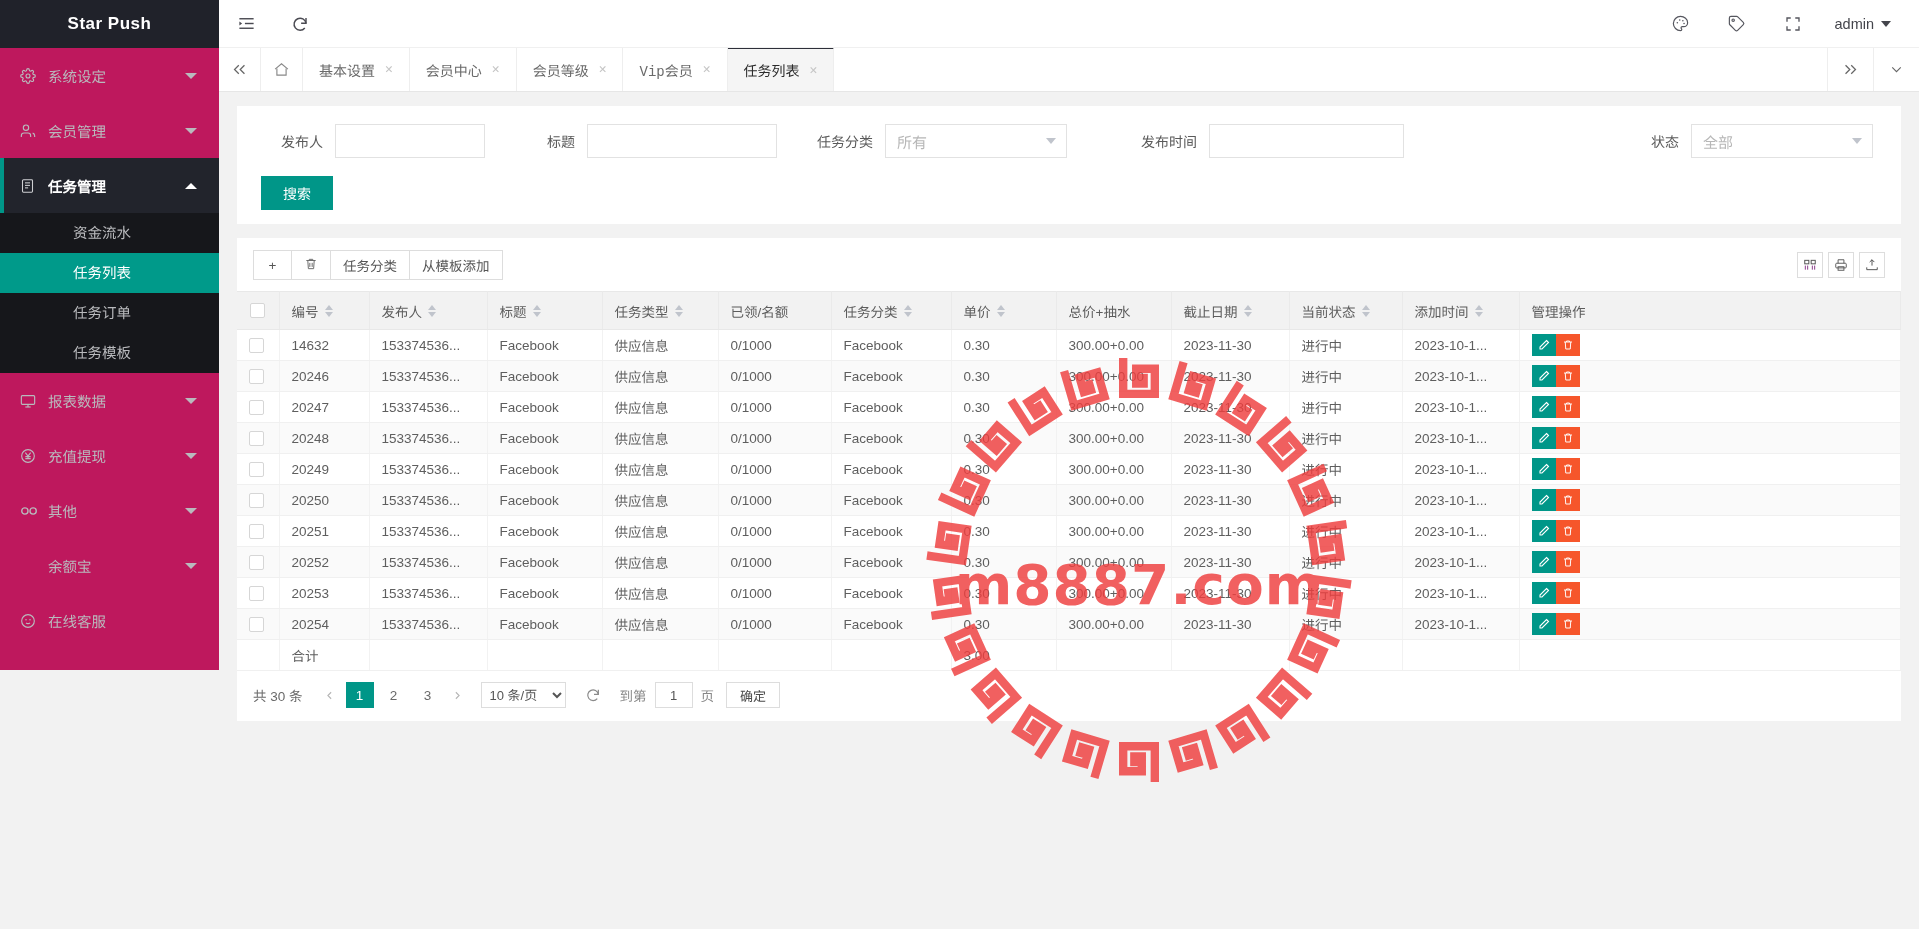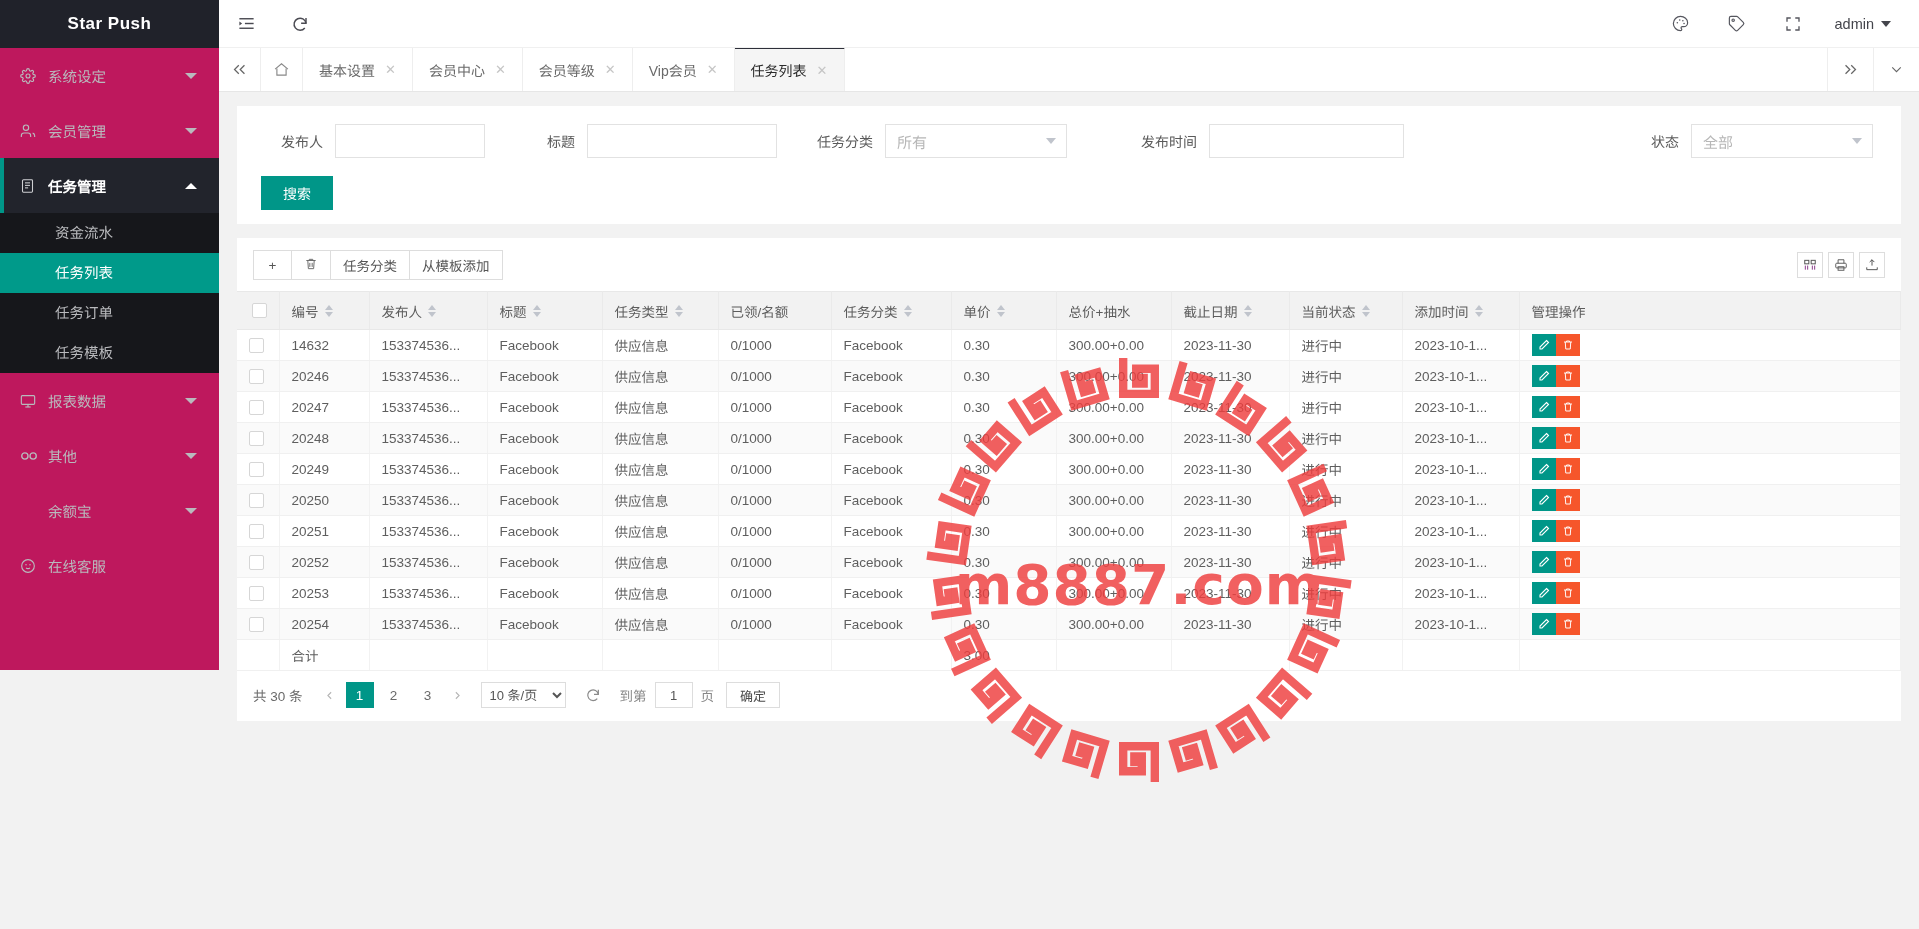--- a/index.html
+++ b/index.html
@@ -58,21 +58,21 @@
     border-top: none;
     border-bottom: 6px solid #fff;
   }
   .nav-item.open::before {
     content: ""; position: absolute; left: 0; top: 0;
     width: 4px; height: 100%; background: #009688;
   }
   .submenu { background: #16171b; }
   .sub-item {
     height: 40px; line-height: 40px;
-    padding-left: 55px;
+    padding-left: 73px;
     color: #b9babd;
     font-size: 14.5px;
     cursor: pointer;
     white-space: nowrap;
   }
   .sub-item.active { background: #009a8a; color: #fff; }
 
   
   #main { flex: 1; display: flex; flex-direction: column; height: 929px; min-width: 0; }
 
@@ -124,20 +124,21 @@
   }
   .tab-ctl.home { color: #888; }
   .tabs-scroll { display: flex; align-items: stretch; flex: 1; overflow: hidden; }
   .tab {
     display: flex; align-items: center; gap: 10px;
     padding: 0 16px;
     border-right: 1px solid #eee;
     color: #6a6a6a; font-size: 14px;
     cursor: pointer; white-space: nowrap;
     position: relative;
+    font-family: Liberation Mono, monospace;
   }
   .tab .tclose { color: #c5c5c5; font-size: 13px; line-height: 1; }
   .tab.active {
     background: #f5f5f5; color: #2b2b2b;
     border-top: 2px solid #2d2f39;
     margin-top: -1px;
   }
   .tab-right {
     margin-left: auto; display: flex; align-items: stretch; flex: 0 0 auto;
   }
@@ -215,21 +216,21 @@
 
   
   table.grid { width: 100%; border-collapse: collapse; table-layout: fixed; }
   table.grid th {
     background: #f2f2f2;
     border-top: 1px solid #e8e8e8;
     border-bottom: 1px solid #e8e8e8;
     border-right: 1px solid #eaeaea;
     color: #5c5c5c; font-weight: normal;
     font-size: 13.5px;
-    text-align: right;
+    text-align: center;
     padding: 0 12px;
     height: 38px;
     white-space: nowrap;
   }
   table.grid th .thw { display: flex; align-items: center; gap: 6px; }
   .sorter { display: inline-flex; flex-direction: column; gap: 2px; line-height: 0; }
   .sorter i {
     display: block; width: 0; height: 0;
     border-left: 4px solid transparent;
     border-right: 4px solid transparent;
@@ -384,20 +385,32 @@
               <rect x="2" y="4" width="20" height="13" rx="1.5"></rect>
               <line x1="8" y1="21" x2="16" y2="21"></line>
               <line x1="12" y1="17" x2="12" y2="21"></line>
             </svg>
         </span>
         <span class="nlabel">报表数据</span>
         <span class="caret"></span>
       </div>
     </div>
 
+    <div class="nav-group">
+      <div class="nav-item">
+        <span class="nico">
+          <svg width="16" height="16" viewBox="0 0 24 24" fill="none" stroke="currentColor" stroke-width="1.7">
+              <circle cx="12" cy="12" r="9.5"></circle>
+              <path d="M8 7l4 5 4-5M8 13h8M8 16h8M12 12v5"></path>
+            </svg>
+        </span>
+        <span class="nlabel">充值提现</span>
+        <span class="caret"></span>
+      </div>
+    </div>
 
     <div class="nav-group">
       <div class="nav-item">
         <span class="nico">
           <svg width="18" height="12" viewBox="0 0 24 14" fill="none" stroke="currentColor" stroke-width="1.8">
               <circle cx="6.5" cy="7" r="4.2"></circle>
               <circle cx="17.5" cy="7" r="4.2"></circle>
             </svg>
         </span>
         <span class="nlabel">其他</span>

